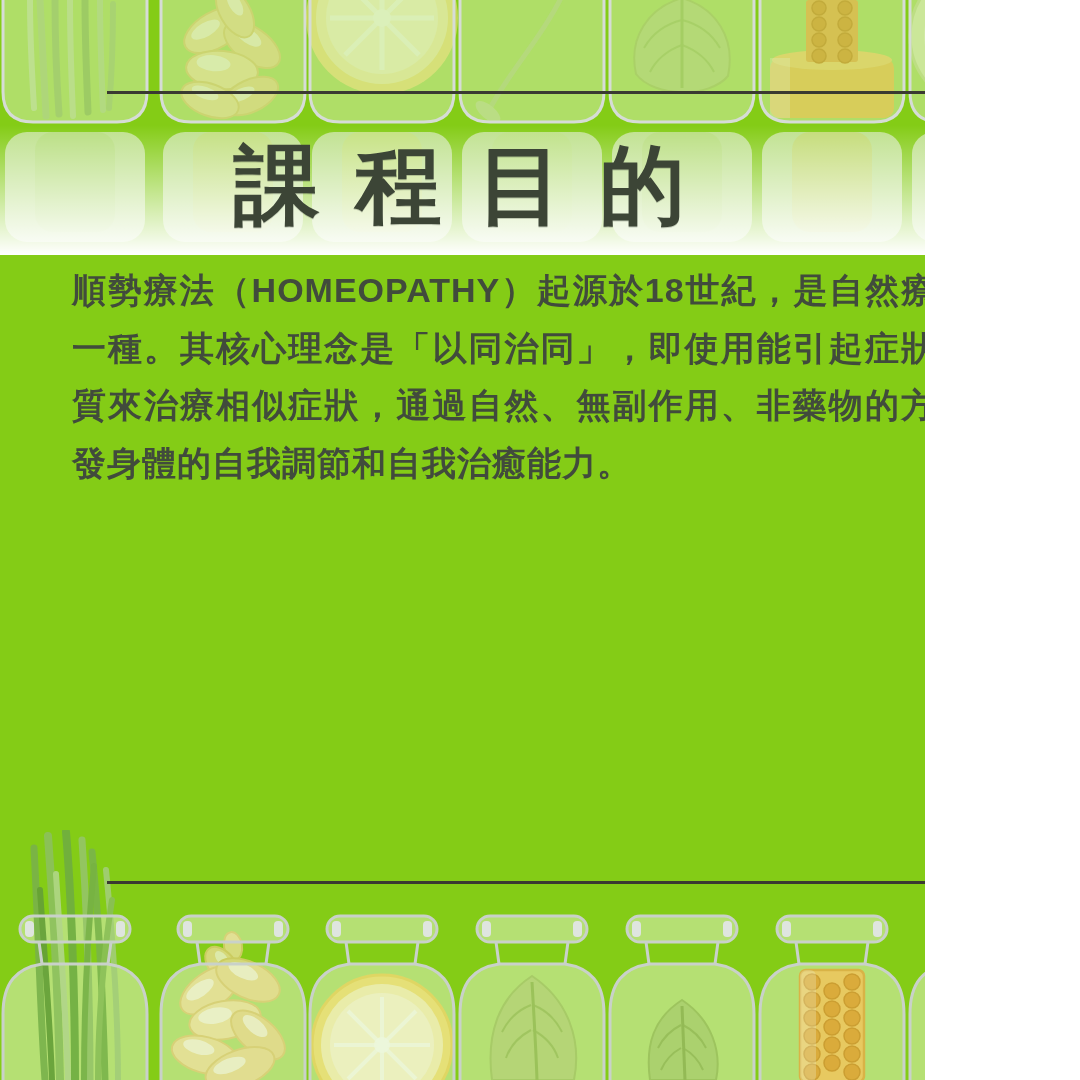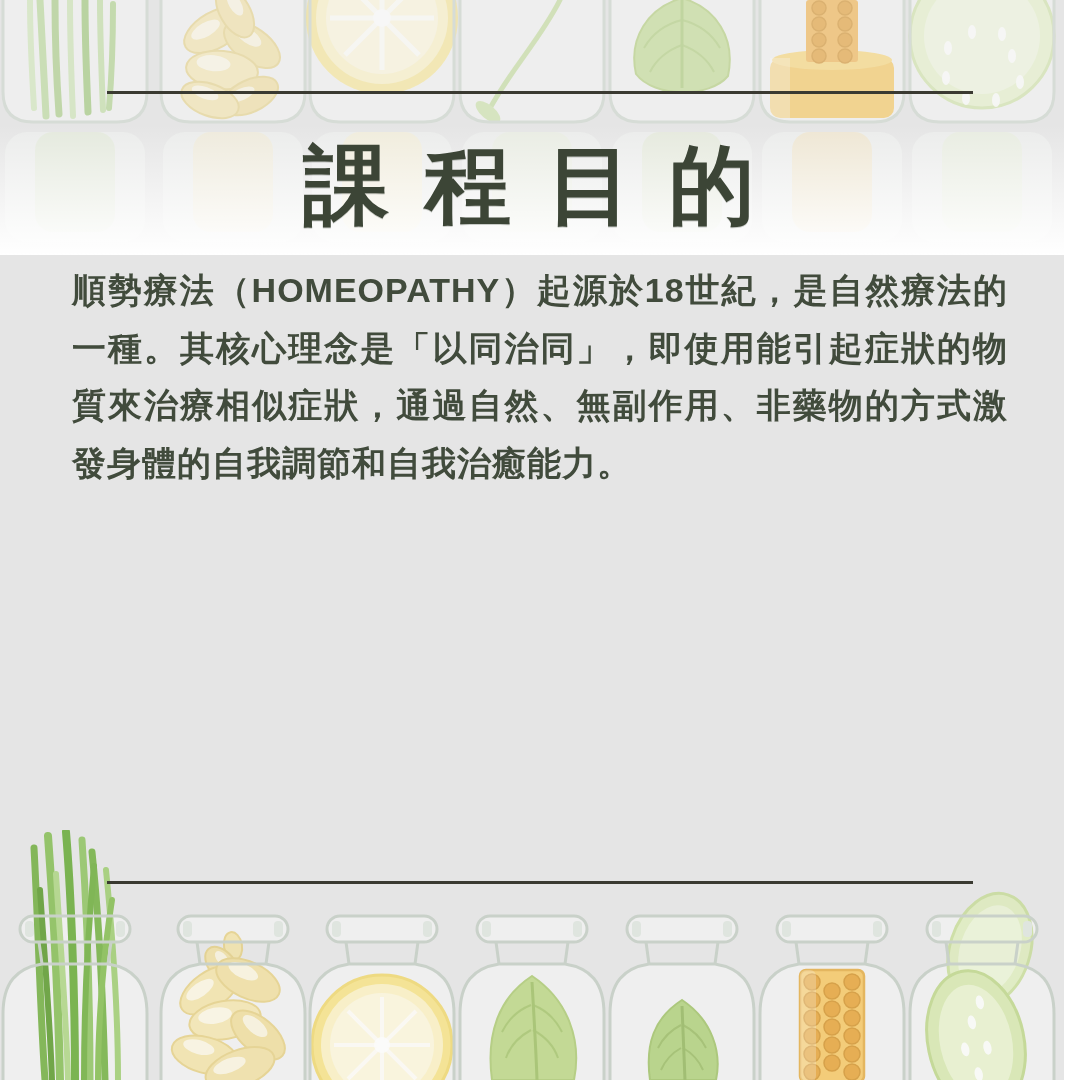--- a/index.html
+++ b/index.html
@@ -1,17 +1,17 @@
 <!DOCTYPE html>
 <html><head>
 <meta charset="utf-8">
 <style>
   html,body{margin:0;padding:0;background:#ffffff;}
   .page{
-    position:relative;width:1064px;height:1080px;overflow:hidden;background:#e5e5e5;
+    position:relative;width:925px;height:1080px;overflow:hidden;background:#84cc16;
     font-family:"Liberation Sans","DejaVu Sans",sans-serif;
   }
   .band{position:absolute;left:0;width:1080px;z-index:1;}
   .band-top{top:0;height:255px;}
   .band-bottom{bottom:0;height:250px;}
   .rule{position:absolute;height:3px;background:#3a3a31;z-index:5;}
   .rule-top{left:107px;top:91px;width:866px;}
   .rule-bottom{left:107px;top:881px;width:866px;}
   .title{
     position:absolute;left:0;top:136px;width:100%;text-align:center;z-index:6;

